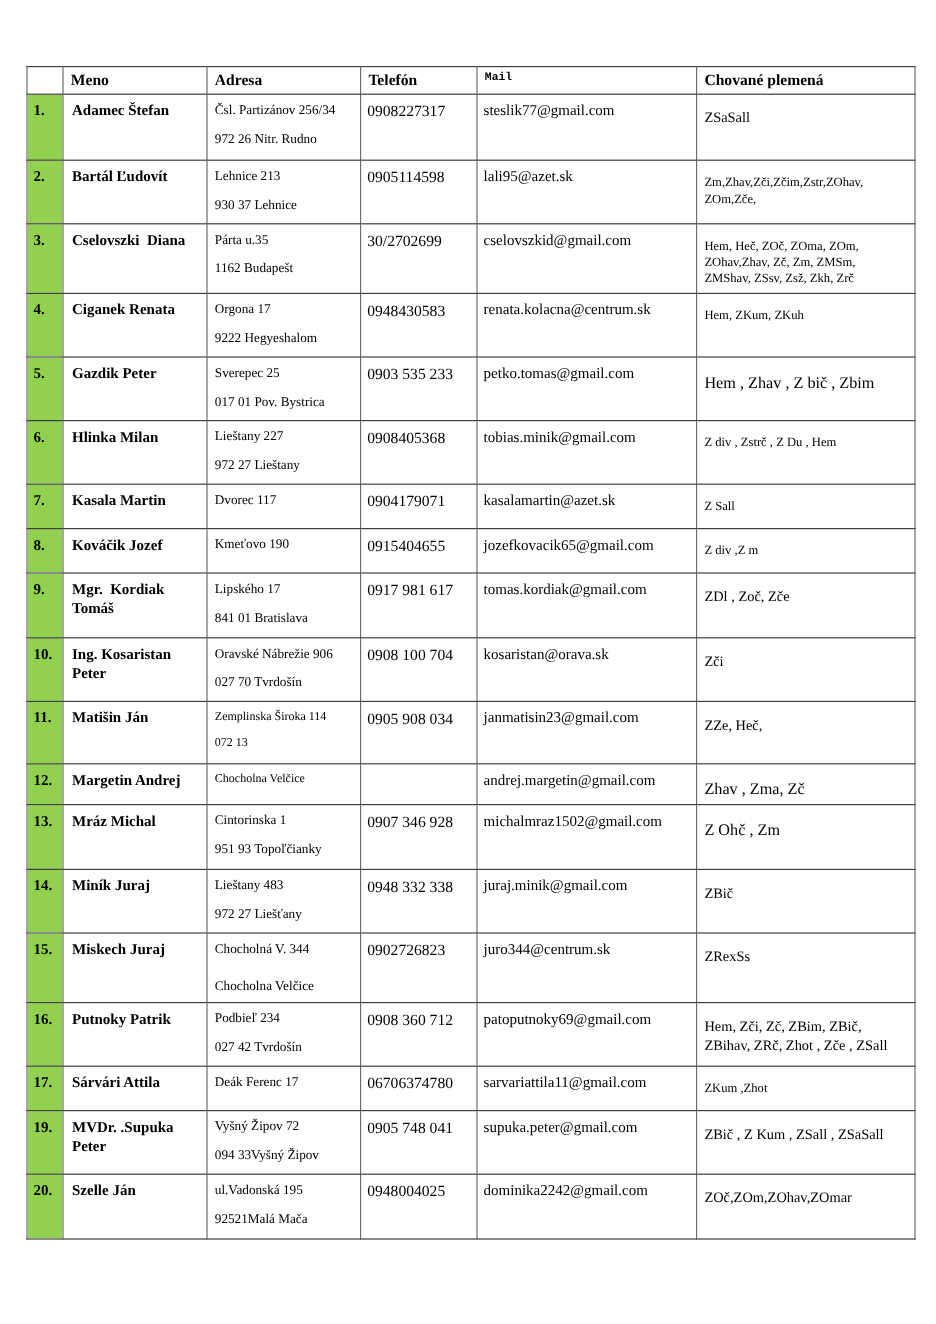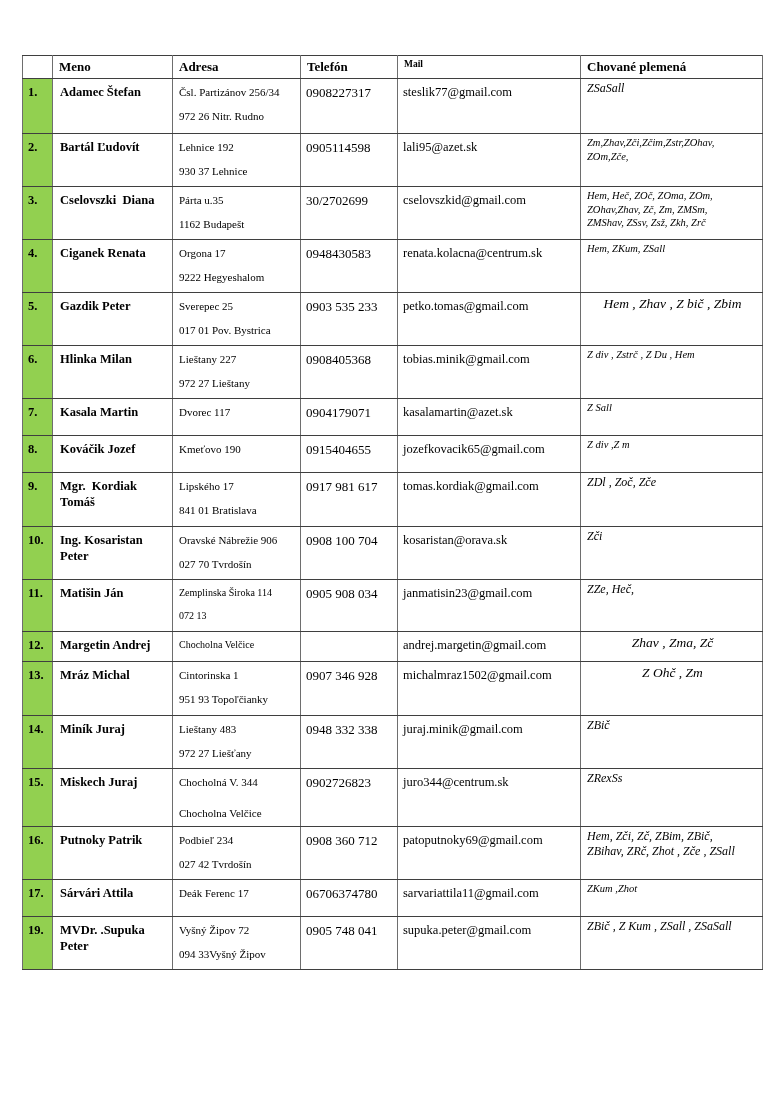--- a/index.html
+++ b/index.html
@@ -16,40 +16,40 @@
   col.c0{width:30px;} col.c1{width:120px;} col.c2{width:128px;}
   col.c3{width:97px;} col.c4{width:183px;} col.c5{width:182px;}
   th,td{
     border-top:1px solid #3f3f3f;border-bottom:1px solid #3f3f3f;
     border-left:1px solid #6e6e6e;border-right:1px solid #6e6e6e;
     vertical-align:top;text-align:left;overflow:hidden;
     padding:3px 4px;
   }
   thead tr{height:22px;}
   th{font-size:13px;font-weight:bold;padding-left:6px;}
-  th.mail-h{font-size:9.5px;}
+  th.mail-h{font-size:9.5px;font-family:Liberation Mono, monospace;}
   td.num{
     background:var(--num-green,#92d050);
     font-weight:bold;font-size:12.5px;padding:6px 2px 0 5px;
   }
   td.name{
     font-weight:bold;font-size:12.5px;white-space:pre-wrap;
     padding:6px 3px 0 7px;line-height:1.25;
   }
   td.addr{font-size:11px;padding:6px 3px 4px 6px;line-height:1.45;}
   td.addr .addr-line{margin-bottom:8px;}
   td.addr .addr-line:last-child{margin-bottom:0;}
   td.addr-sm{font-size:10px;}
   td.addr-tight .addr-line{margin-bottom:15px;}
   td.phone{font-size:13px;padding:6px 3px 14px 5px;}
   td.mail{font-size:12.5px;padding:6px 3px 0 5px;}
-  td.breeds{padding:2px 4px 4px 6px;line-height:1.3;font-style:italic;}
+  td.breeds{padding:12px 4px 4px 6px;line-height:1.3;}
   td.breeds.sz-sm{font-size:10.5px;}
   td.breeds.sz-md{font-size:12px;}
-  td.breeds.sz-lg{font-size:13.5px;text-align:center;}
+  td.breeds.sz-lg{font-size:13.5px;}
 </style>
 </head>
 <body>
 
 <div class="sheet">
   <table class="contacts">
     <colgroup>
       <col class="c0">
         <col class="c1">
         <col class="c2">
@@ -78,21 +78,21 @@
           <td class="phone">0908227317</td>
           <td class="mail">steslik77@gmail.com</td>
           <td class="breeds sz-md">
             <div class="breed-line">ZSaSall</div>
           </td>
         </tr>
         <tr style="height: 53px;">
           <td class="num">2.</td>
           <td class="name">Bartál Ľudovít</td>
           <td class="addr">
-            <div class="addr-line">Lehnice 192</div>
+            <div class="addr-line">Lehnice 213</div>
             <div class="addr-line">930 37 Lehnice</div>
           </td>
           <td class="phone">0905114598</td>
           <td class="mail">lali95@azet.sk</td>
           <td class="breeds sz-sm">
             <div class="breed-line">Zm,Zhav,Zči,Zčim,Zstr,ZOhav,</div>
             <div class="breed-line">ZOm,Zče,</div>
           </td>
         </tr>
         <tr style="height: 53px;">
@@ -113,21 +113,21 @@
         <tr style="height: 53px;">
           <td class="num">4.</td>
           <td class="name">Ciganek Renata</td>
           <td class="addr">
             <div class="addr-line">Orgona 17</div>
             <div class="addr-line">9222 Hegyeshalom</div>
           </td>
           <td class="phone">0948430583</td>
           <td class="mail">renata.kolacna@centrum.sk</td>
           <td class="breeds sz-sm">
-            <div class="breed-line">Hem, ZKum, ZSall</div>
+            <div class="breed-line">Hem, ZKum, ZKuh</div>
           </td>
         </tr>
         <tr style="height: 53px;">
           <td class="num">5.</td>
           <td class="name">Gazdik Peter</td>
           <td class="addr">
             <div class="addr-line">Sverepec 25</div>
             <div class="addr-line">017 01 Pov. Bystrica</div>
           </td>
           <td class="phone">0903 535 233</td>
@@ -295,15 +295,28 @@
           <td class="addr">
             <div class="addr-line">Vyšný Žipov 72</div>
             <div class="addr-line">094 33Vyšný Žipov</div>
           </td>
           <td class="phone">0905 748 041</td>
           <td class="mail">supuka.peter@gmail.com</td>
           <td class="breeds sz-md">
             <div class="breed-line">ZBič , Z Kum , ZSall , ZSaSall</div>
           </td>
         </tr>
+        <tr style="height: 54px;">
+          <td class="num">20.</td>
+          <td class="name">Szelle Ján</td>
+          <td class="addr">
+            <div class="addr-line">ul.Vadonská 195</div>
+            <div class="addr-line">92521Malá Mača</div>
+          </td>
+          <td class="phone">0948004025</td>
+          <td class="mail">dominika2242@gmail.com</td>
+          <td class="breeds sz-md">
+            <div class="breed-line">ZOč,ZOm,ZOhav,ZOmar</div>
+          </td>
+        </tr>
       </tbody>
   </table>
 </div>
 
 </body></html>

